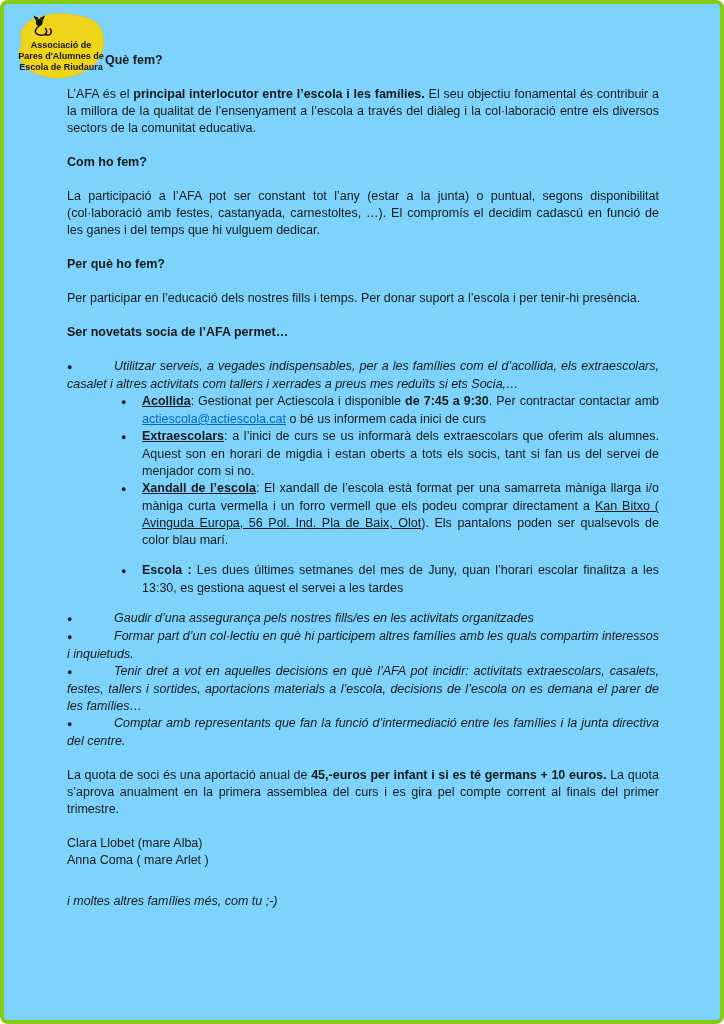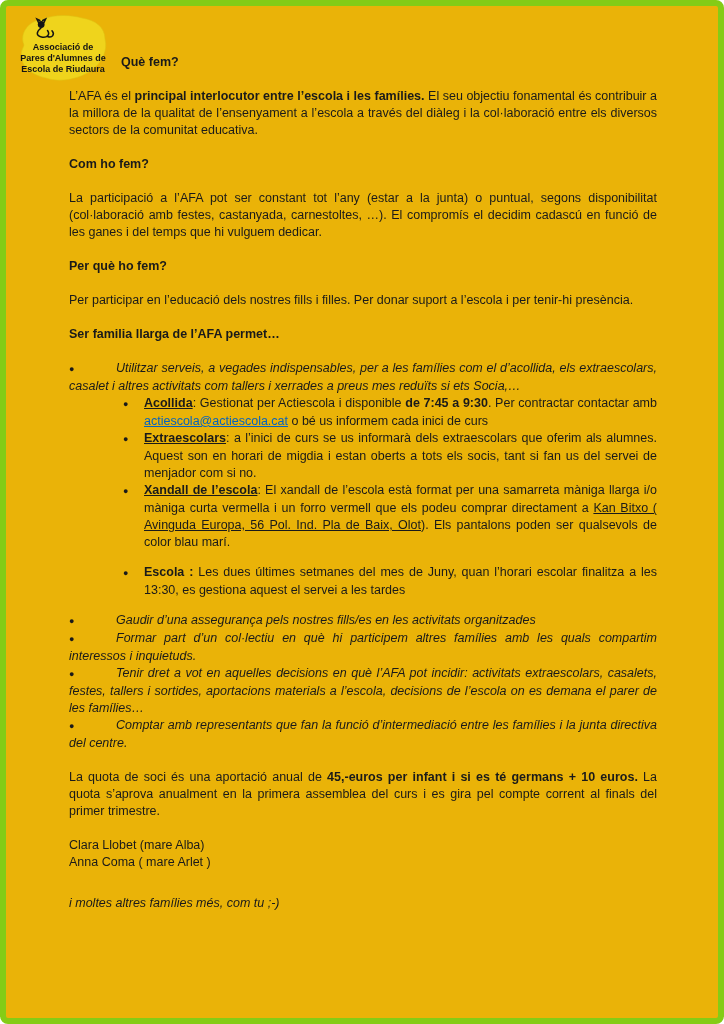--- a/index.html
+++ b/index.html
@@ -1,34 +1,34 @@
 <!DOCTYPE html>
 <html><head>
 <meta charset="utf-8">
 <style>
   html,body{margin:0;padding:0;background:#ffffff;}
   .page{
     position:relative;
     width:724px;height:1024px;
     box-sizing:border-box;
-    background:#eab308;
-    border:6px solid #84cc16;
+    background:#7dd3fc;
+    border:4px solid #84cc16;
     border-radius:8px;
     overflow:hidden;
     font-family:"Liberation Sans","DejaVu Sans",sans-serif;
     font-size:12.5px;
     line-height:17px;
     color:#1a1a1a;
   }
   .logo{position:absolute;top:6px;left:8px;width:96px;height:74px;}
   .logo svg{display:block;width:96px;height:74px;}
   .logo text{font-family:"Liberation Sans","DejaVu Sans",sans-serif;font-size:9px;font-weight:bold;fill:#141414;text-anchor:middle;}
   .content{padding:48px 61px 0 63px;}
   .h{font-weight:bold;margin:0 0 17px 0;}
-  .h-first{margin-left:52px;}
+  .h-first{margin-left:38px;}
   .para{margin:0 0 17px 0;text-align:justify;}
   .b1{margin:0;text-align:justify;font-style:italic;}
   .b2{margin:0;text-align:justify;padding-left:75px;text-indent:-21px;}
   .bullet1{display:inline-block;width:47px;font-size:9px;text-indent:0;}
   .bullet2{display:inline-block;width:21px;font-size:9px;text-indent:0;}
   .gap{margin-top:13px;}
   .mt{margin-top:17px;}
   .names p{margin:0;}
   .closing{margin-top:24px;margin-bottom:11px;font-style:italic;}
   .seg.plain{font-weight:normal;}
@@ -60,23 +60,23 @@
 
   <div class="content">
 
     <p class="h h-first">Què fem?</p>
     <p class="para"><span class="seg plain">L’AFA és el </span><span class="seg bold">principal interlocutor entre l’escola i les famílies.</span><span class="seg plain"> El seu objectiu fonamental és contribuir a la millora de la qualitat de l’ensenyament a l’escola a través del diàleg i la col·laboració entre els diversos sectors de la comunitat educativa.</span></p>
 
     <p class="h">Com ho fem?</p>
     <p class="para">La participació a l’AFA pot ser constant tot l’any (estar a la junta) o puntual, segons disponibilitat (col·laboració amb festes, castanyada, carnestoltes, …). El compromís el decidim cadascú en funció de les ganes i del temps que hi vulguem dedicar.</p>
 
     <p class="h">Per què ho fem?</p>
-    <p class="para">Per participar en l’educació dels nostres fills i filles. Per donar suport a l’escola i per tenir-hi presència.</p>
+    <p class="para">Per participar en l’educació dels nostres fills i temps. Per donar suport a l’escola i per tenir-hi presència.</p>
 
-    <p class="h">Ser familia llarga de l’AFA permet…</p>
+    <p class="h">Ser novetats socia de l’AFA permet…</p>
 
     <p class="b1"><span class="bullet1">●</span><span>Utilitzar serveis, a vegades indispensables, per a les famílies com el d’acollida, els extraescolars, casalet i altres activitats com tallers i xerrades a preus mes reduïts si ets Socia,…</span></p>
 
     <p class="b2"><span class="bullet2">●</span><span><span class="seg bold-underline">Acollida</span><span class="seg plain">: Gestionat per Actiescola i disponible </span><span class="seg bold">de 7:45 a 9:30</span><span class="seg plain">. Per contractar contactar amb </span><span class="seg link">actiescola@actiescola.cat</span><span class="seg plain"> o bé us informem cada inici de curs</span></span></p>
 
     <p class="b2"><span class="bullet2">●</span><span><span class="seg bold-underline">Extraescolars</span><span class="seg plain">: a l’inici de curs se us informarà dels extraescolars que oferim als alumnes. Aquest son en horari de migdia i estan oberts a tots els socis, tant si fan us del servei de menjador com si no.</span></span></p>
 
     <p class="b2"><span class="bullet2">●</span><span><span class="seg bold-underline">Xandall de l’escola</span><span class="seg plain">: El xandall de l’escola està format per una samarreta màniga llarga i/o màniga curta vermella i un forro vermell que els podeu comprar directament a </span><span class="seg underline">Kan Bitxo ( Avinguda Europa, 56 Pol. Ind. Pla de Baix, Olot</span><span class="seg plain">). Els pantalons poden ser qualsevols de color blau marí.</span></span></p>
 
     <p class="b2 gap"><span class="bullet2">●</span><span><span class="seg bold">Escola :</span><span class="seg plain"> Les dues últimes setmanes del mes de Juny, quan l’horari escolar finalitza a les 13:30, es gestiona aquest el servei a les tardes</span></span></p>

